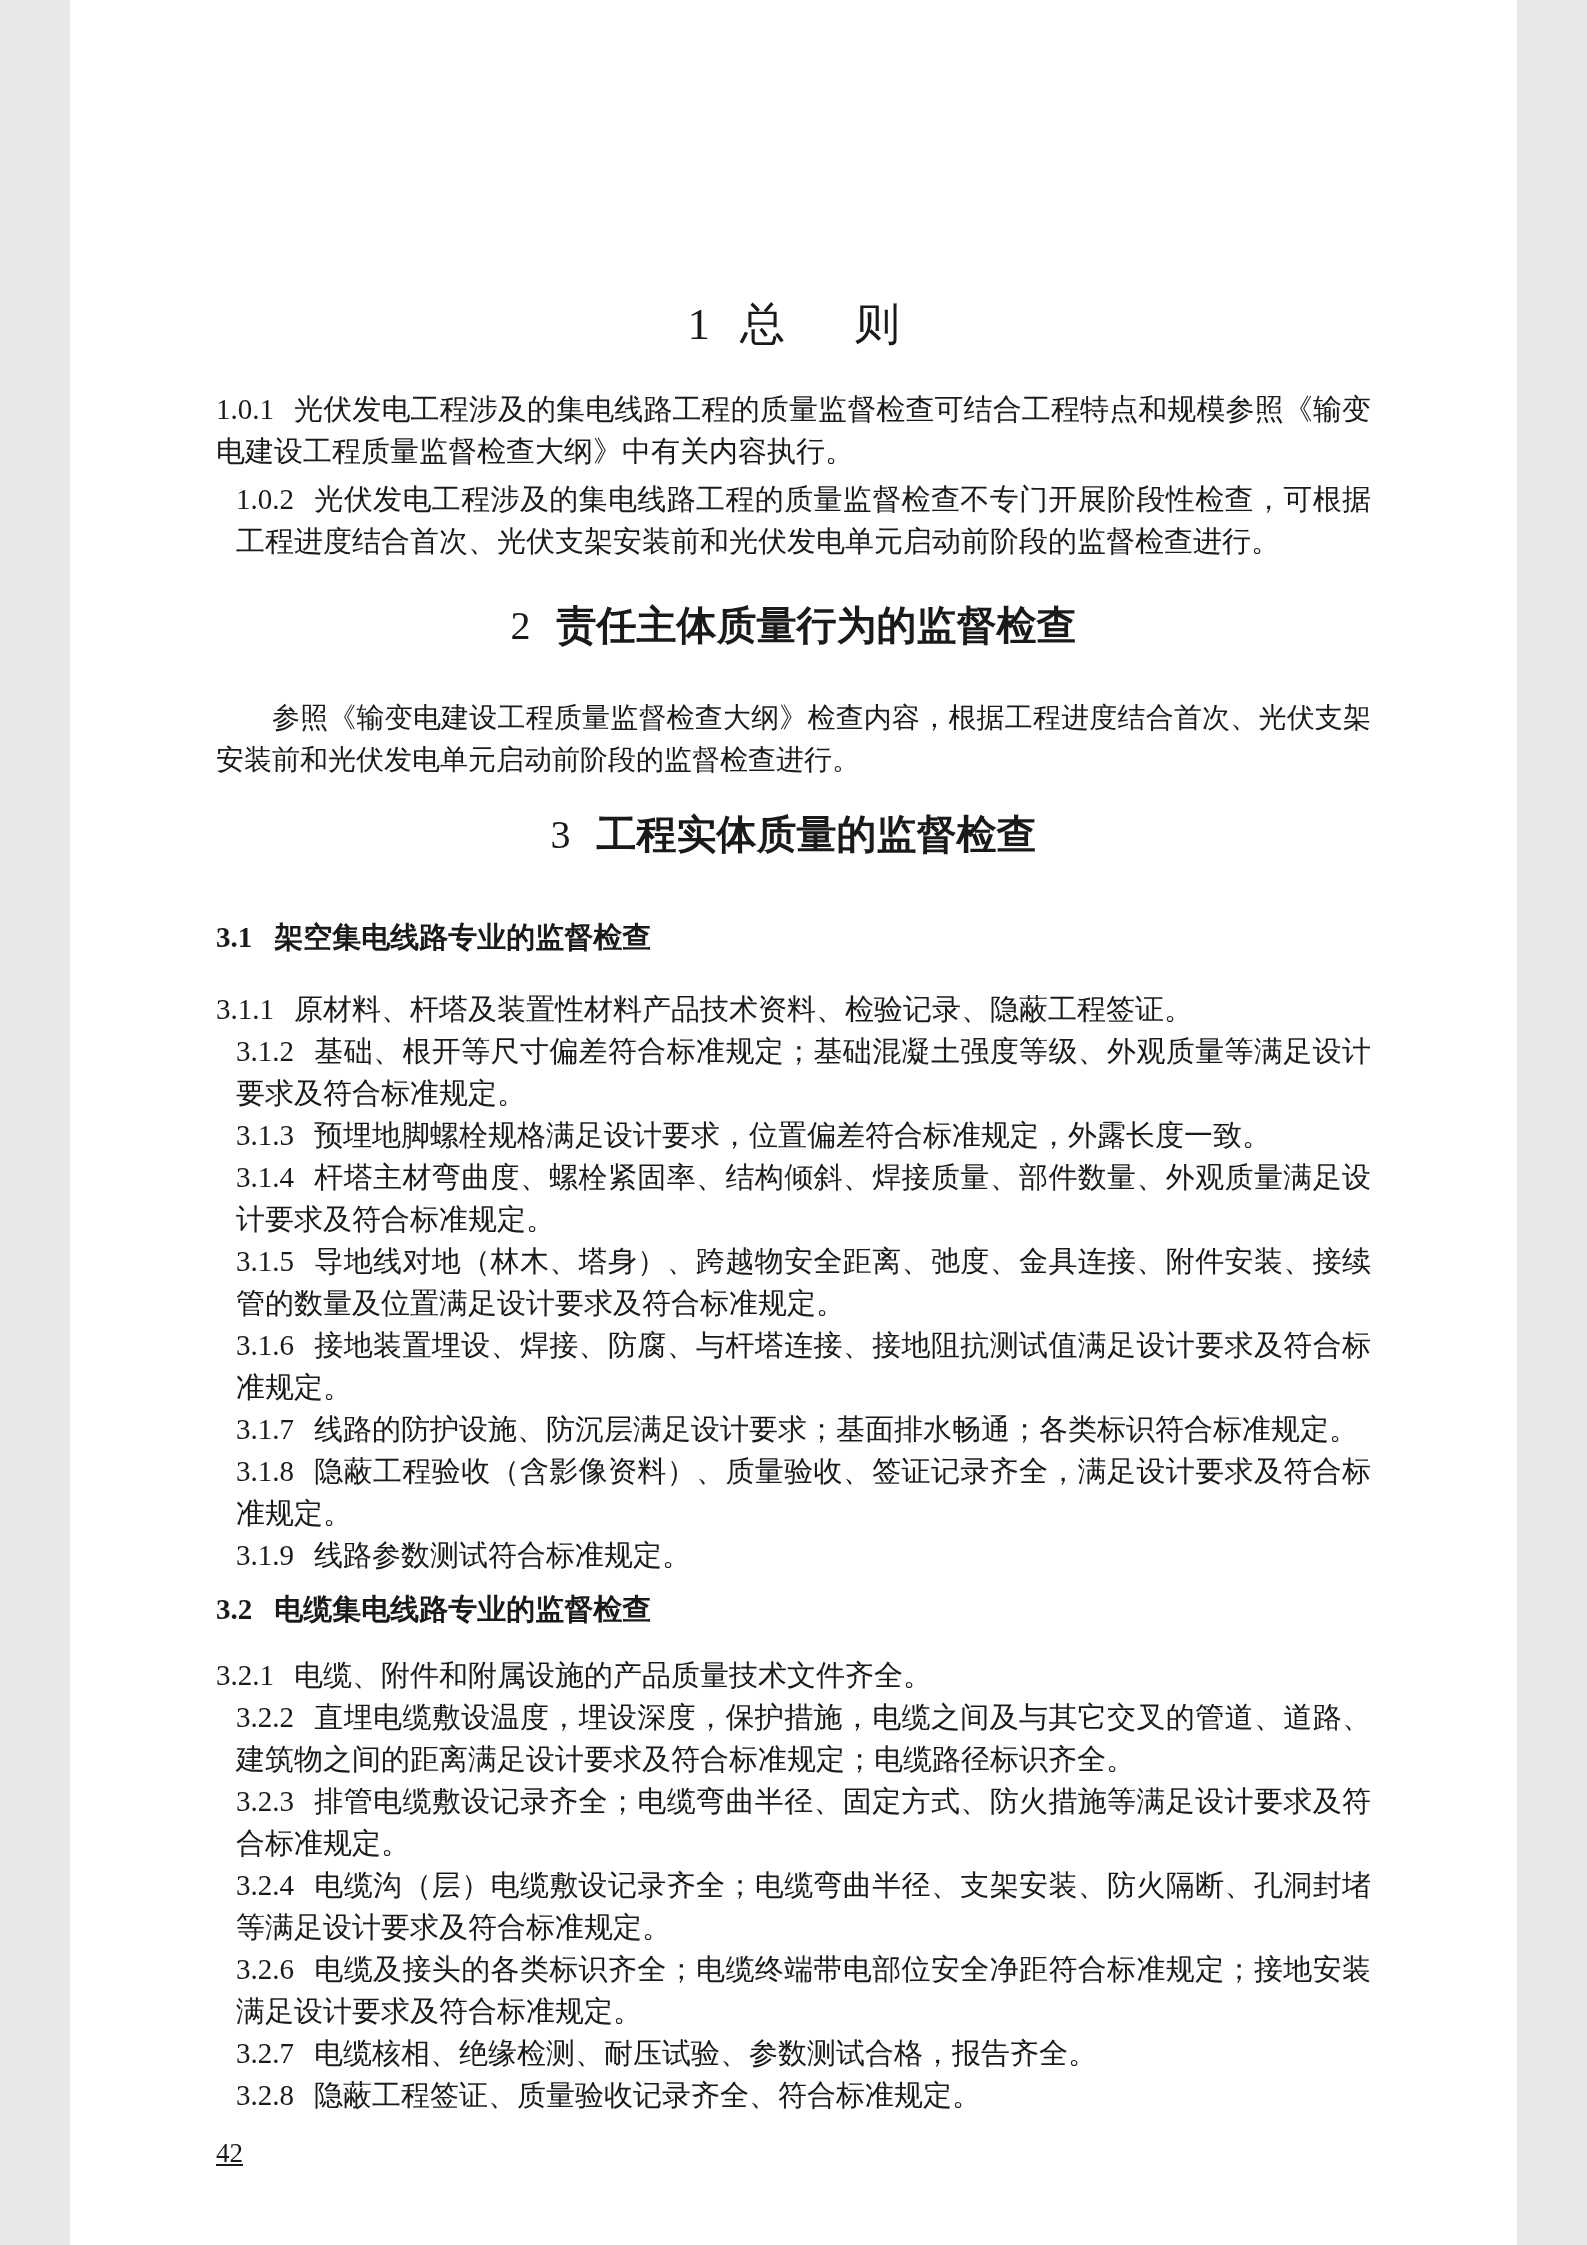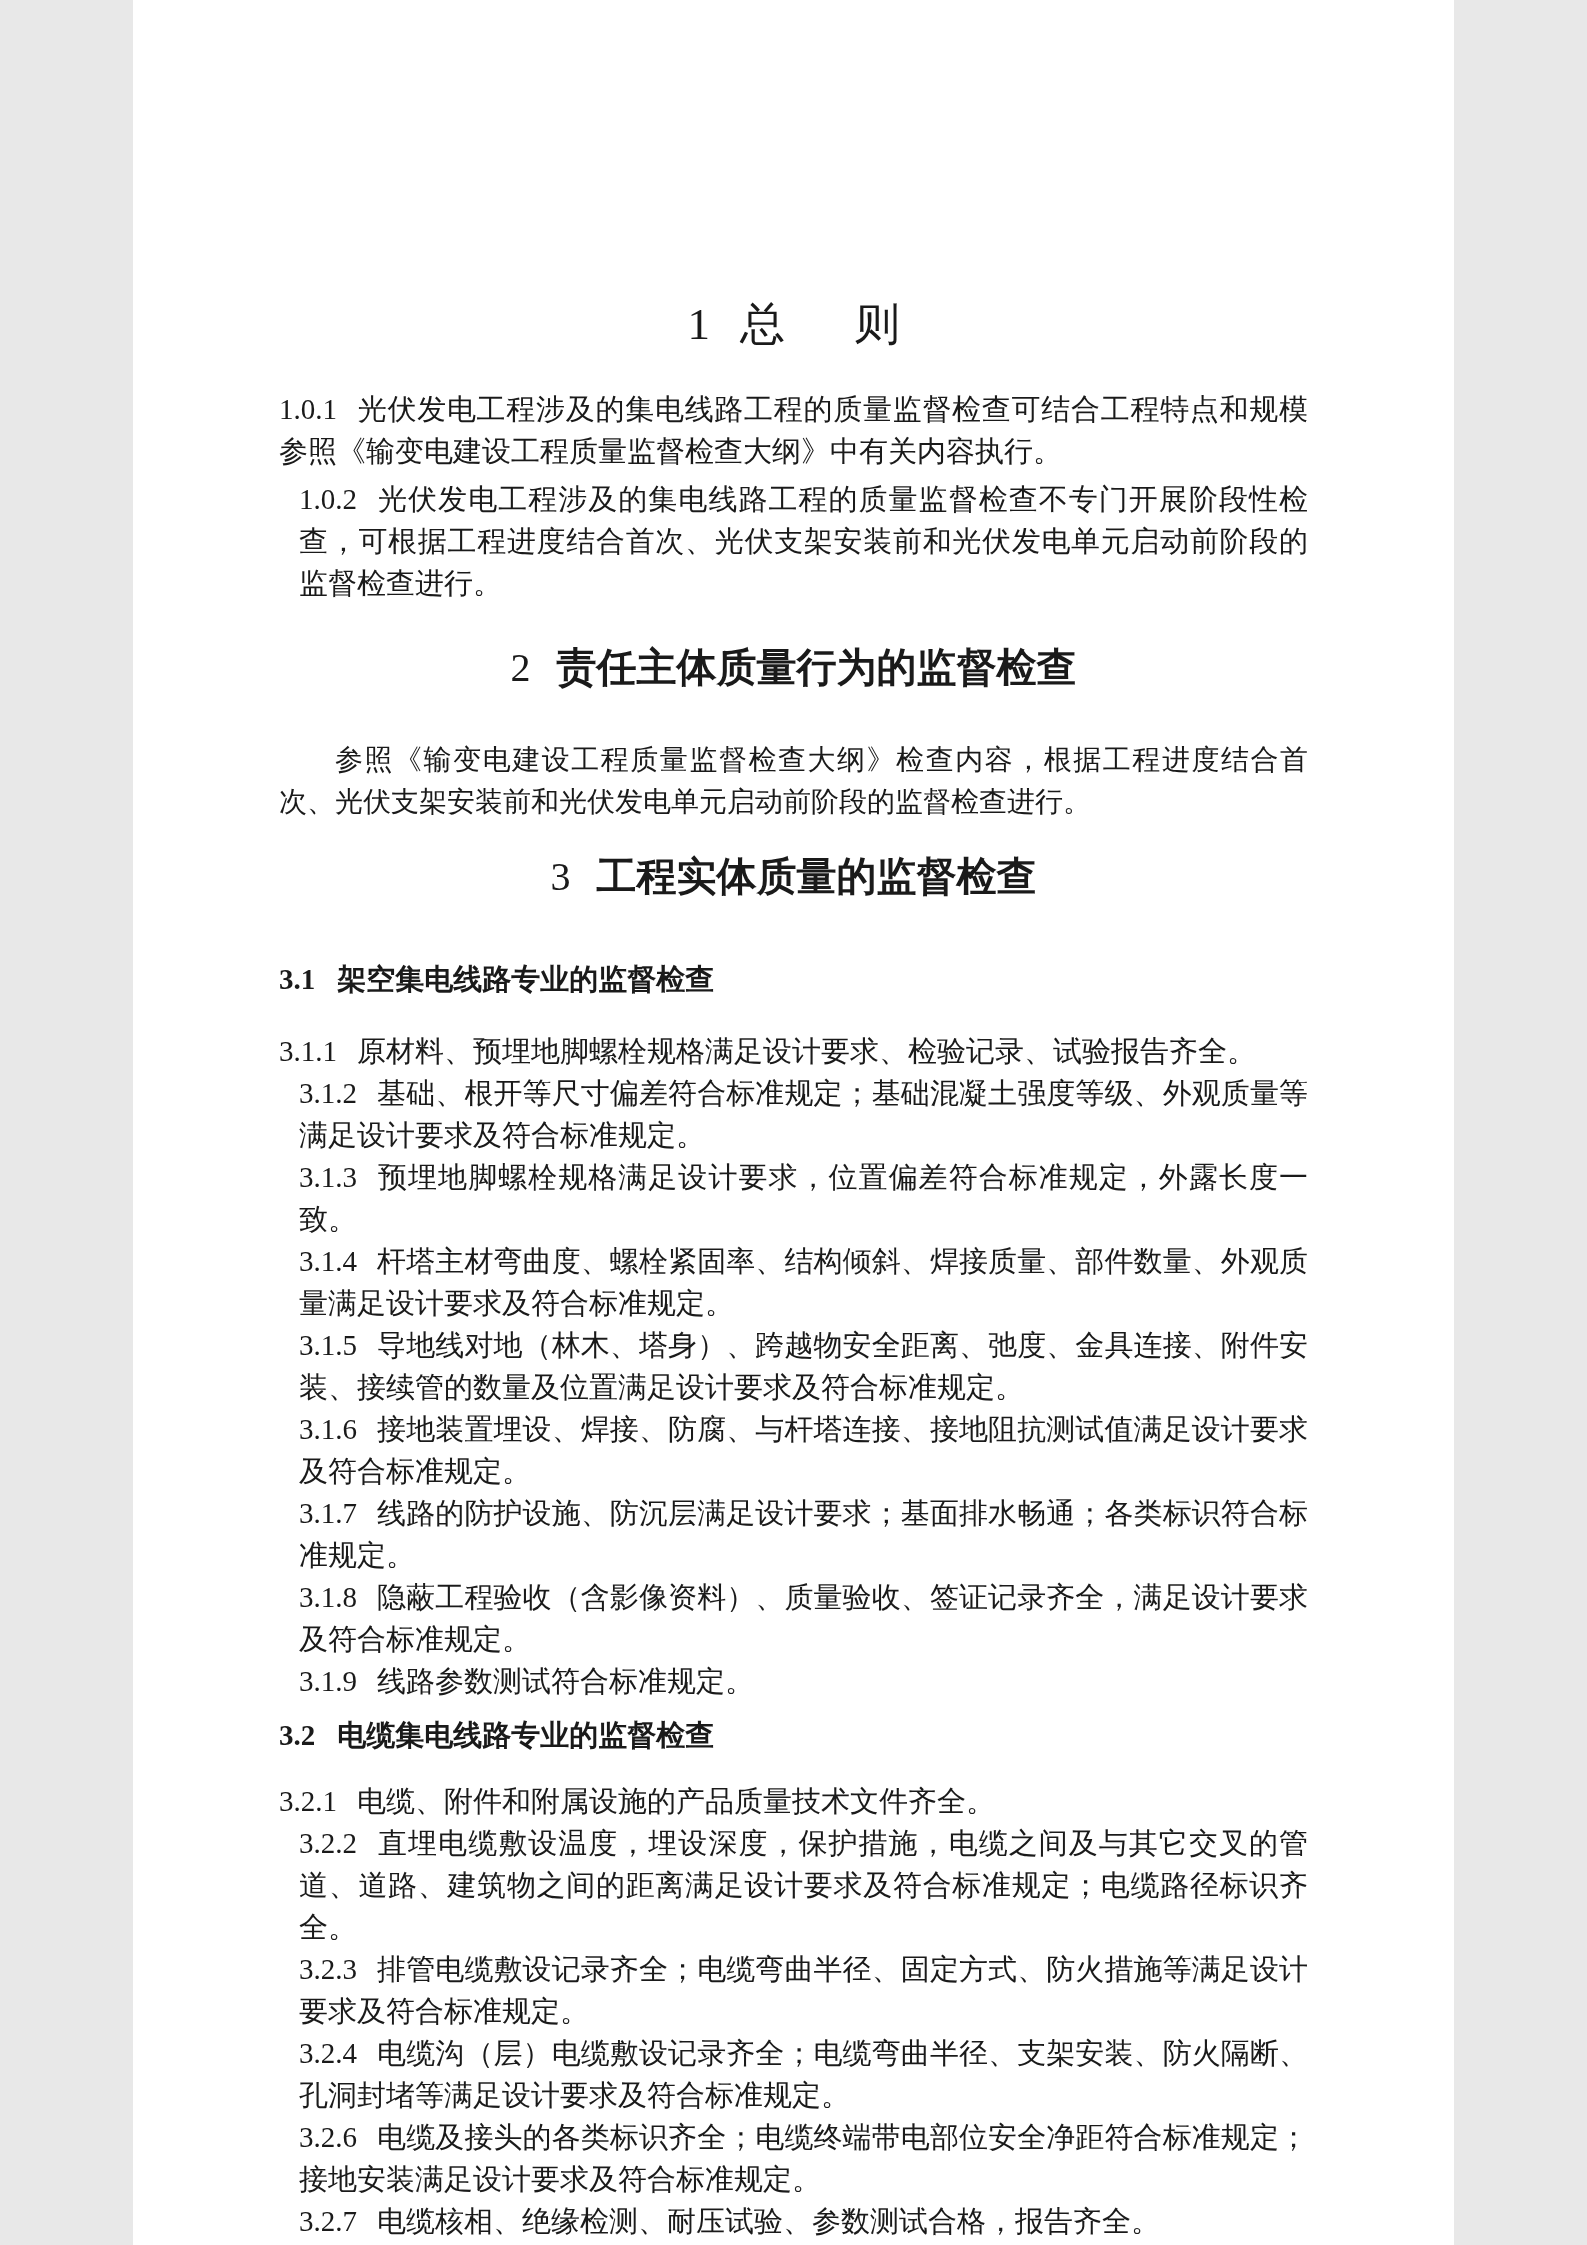--- a/index.html
+++ b/index.html
@@ -1,18 +1,18 @@
 <!DOCTYPE html>
 <html lang="zh"><head>
 <meta charset="utf-8">
 <style>
   html, body { margin: 0; padding: 0; background: #e8e8e8; }
   .page {
     position: relative;
-    width: 1321px;
+    width: 1447px;
     height: 2245px;
     margin: 0 auto;
     background: #ffffff;
     box-sizing: border-box;
     padding: 0 146px;
     overflow: hidden;
     color: #1a1a1a;
     font-family: "Liberation Serif", "DejaVu Serif", serif;
   }
 
@@ -127,21 +127,21 @@
   <h2 class="chap-title chap-bold chap3">
     <span class="chap-num">3</span><span class="chap-title-text">工程实体质量的监督检查</span>
   </h2>
 
   <h3 class="subheading sub31">
     <span class="sub-num">3.1</span><span class="sub-title">架空集电线路专业的监督检查</span>
   </h3>
 
   <div class="clauses clauses-31">
     <p class="clause">
-      <span class="cnum">3.1.1</span><span class="ctext">原材料、预埋地脚螺栓规格满足设计要求、检验记录、试验报告齐全。</span>
+      <span class="cnum">3.1.1</span><span class="ctext">原材料、杆塔及装置性材料产品技术资料、检验记录、隐蔽工程签证。</span>
     </p>
     <p class="clause">
       <span class="cnum">3.1.2</span><span class="ctext">基础、根开等尺寸偏差符合标准规定；基础混凝土强度等级、外观质量等满足设计要求及符合标准规定。</span>
     </p>
     <p class="clause">
       <span class="cnum">3.1.3</span><span class="ctext">预埋地脚螺栓规格满足设计要求，位置偏差符合标准规定，外露长度一致。</span>
     </p>
     <p class="clause">
       <span class="cnum">3.1.4</span><span class="ctext">杆塔主材弯曲度、螺栓紧固率、结构倾斜、焊接质量、部件数量、外观质量满足设计要求及符合标准规定。</span>
     </p>

